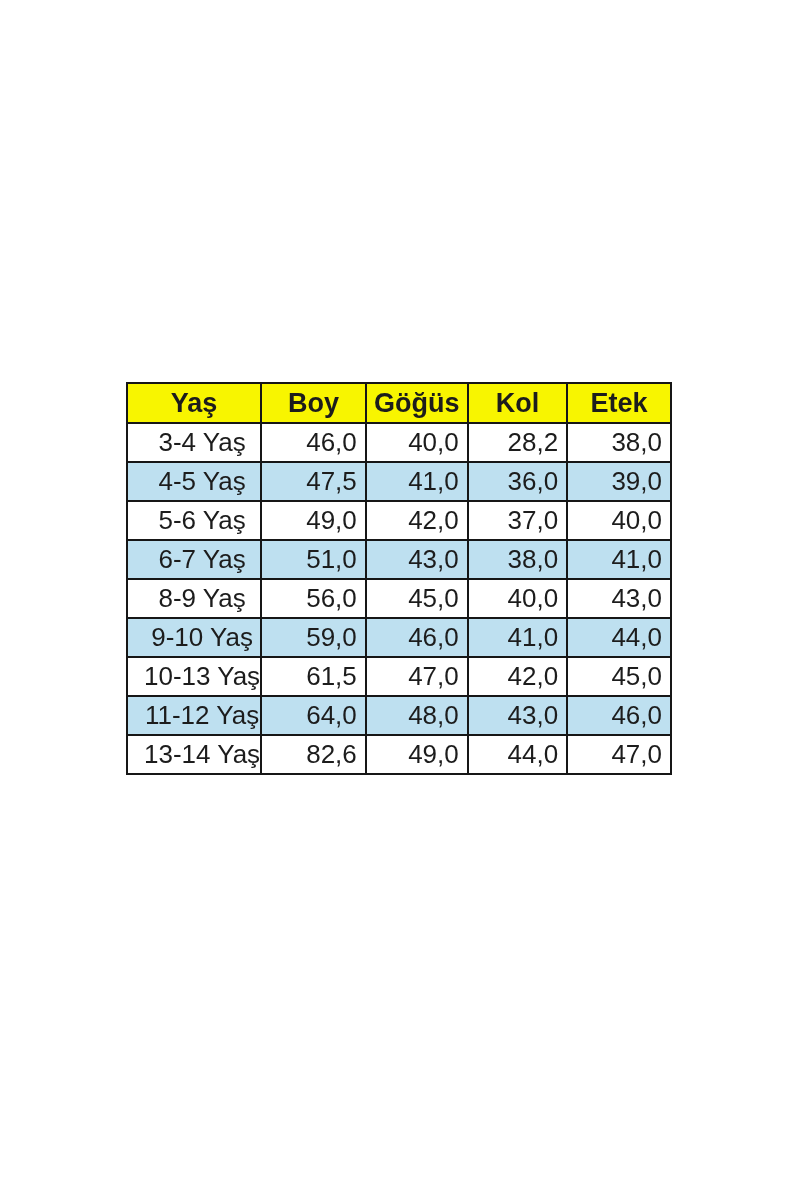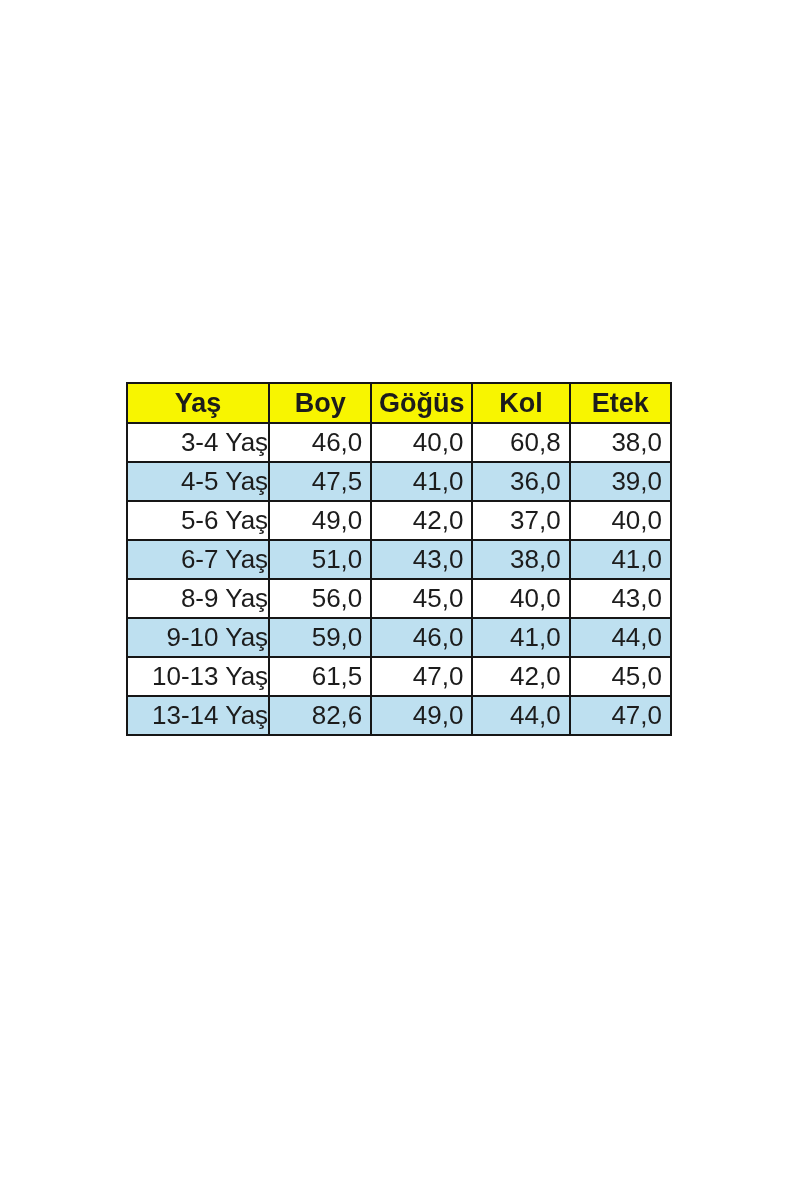--- a/index.html
+++ b/index.html
@@ -40,22 +40,22 @@
   table.size-chart td {
     font-size: 26px;
     height: 37px;
     padding: 0;
     background: #ffffff;
   }
   table.size-chart tbody tr:nth-child(even) td {
     background: #bee0f0;
   }
   table.size-chart td:first-child {
-    text-align: right;
-    padding-left: 24px;
+    text-align: center;
+    padding-left: 16px;
     margin-top: 39px;
   }
   table.size-chart td:not(:first-child) {
     text-align: right;
     padding-right: 8px;
   }
 </style>
 </head>
 <body>
 
@@ -75,21 +75,21 @@
           <th>Göğüs</th>
           <th>Kol</th>
           <th>Etek</th>
         </tr>
     </thead>
     <tbody id="body-rows">
         <tr>
           <td>3-4 Yaş</td>
           <td>46,0</td>
           <td>40,0</td>
-          <td>60,8</td>
+          <td>28,2</td>
           <td>38,0</td>
         </tr>
         <tr>
           <td>4-5 Yaş</td>
           <td>47,5</td>
           <td>41,0</td>
           <td>36,0</td>
           <td>39,0</td>
         </tr>
         <tr>
@@ -121,20 +121,27 @@
           <td>44,0</td>
         </tr>
         <tr>
           <td>10-13 Yaş</td>
           <td>61,5</td>
           <td>47,0</td>
           <td>42,0</td>
           <td>45,0</td>
         </tr>
         <tr>
+          <td>11-12 Yaş</td>
+          <td>64,0</td>
+          <td>48,0</td>
+          <td>43,0</td>
+          <td>46,0</td>
+        </tr>
+        <tr>
           <td>13-14 Yaş</td>
           <td>82,6</td>
           <td>49,0</td>
           <td>44,0</td>
           <td>47,0</td>
         </tr>
       </tbody>
   </table>
 </div>
 

